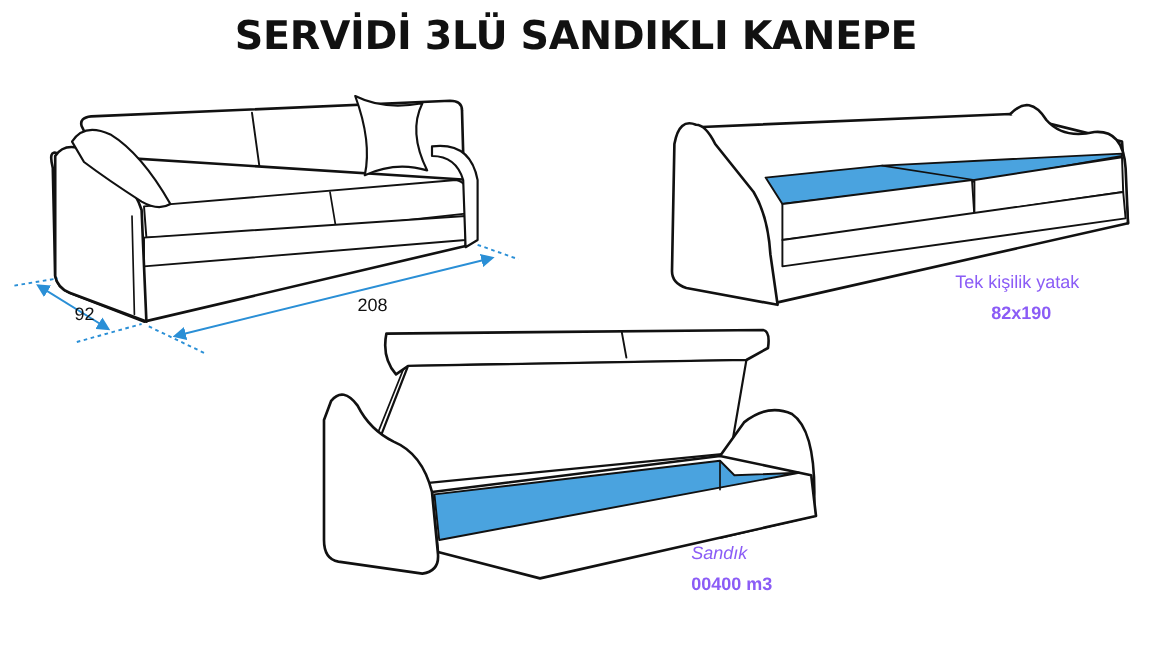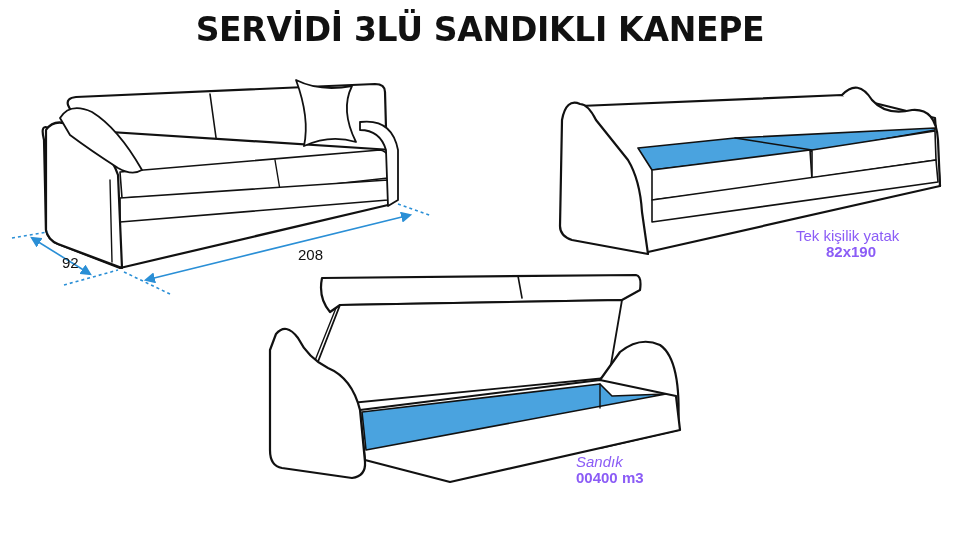--- a/index.html
+++ b/index.html
@@ -1,20 +1,20 @@
 <!DOCTYPE html>
 <html><head>
 <meta charset="utf-8">
 <style>
   html, body { margin: 0; padding: 0; background: #ffffff; }
   body { width: 960px; height: 540px; position: relative; overflow: hidden; font-family: "Liberation Sans", sans-serif; }
   .title { position: absolute; left: 0; top: 10px; width: 960px; text-align: center; font-family: "DejaVu Sans", sans-serif; font-weight: bold; font-size: 33px; letter-spacing: -0.3px; color: #111; }
   svg.art { position: absolute; left: 0; top: 0; }
   .lbl { position: absolute; color: #8b5cf6; font-size: 15px; line-height: 16px; }
-  .lbl.b { font-weight: bold; }
+  .lbl.b { font-weight: bold; margin-top: 10px; }
   .dim { position: absolute; font-size: 15px; color: #111; }
 </style>
 </head>
 <body>
 
 <div class="title">SERVİDİ 3LÜ SANDIKLI KANEPE</div>
 
 <svg class="art" width="960" height="540" viewBox="0 0 960 540">
   <defs>
     <marker id="arr" viewBox="0 0 10 10" refX="8" refY="5" markerWidth="7" markerHeight="7" orient="auto-start-reverse">

